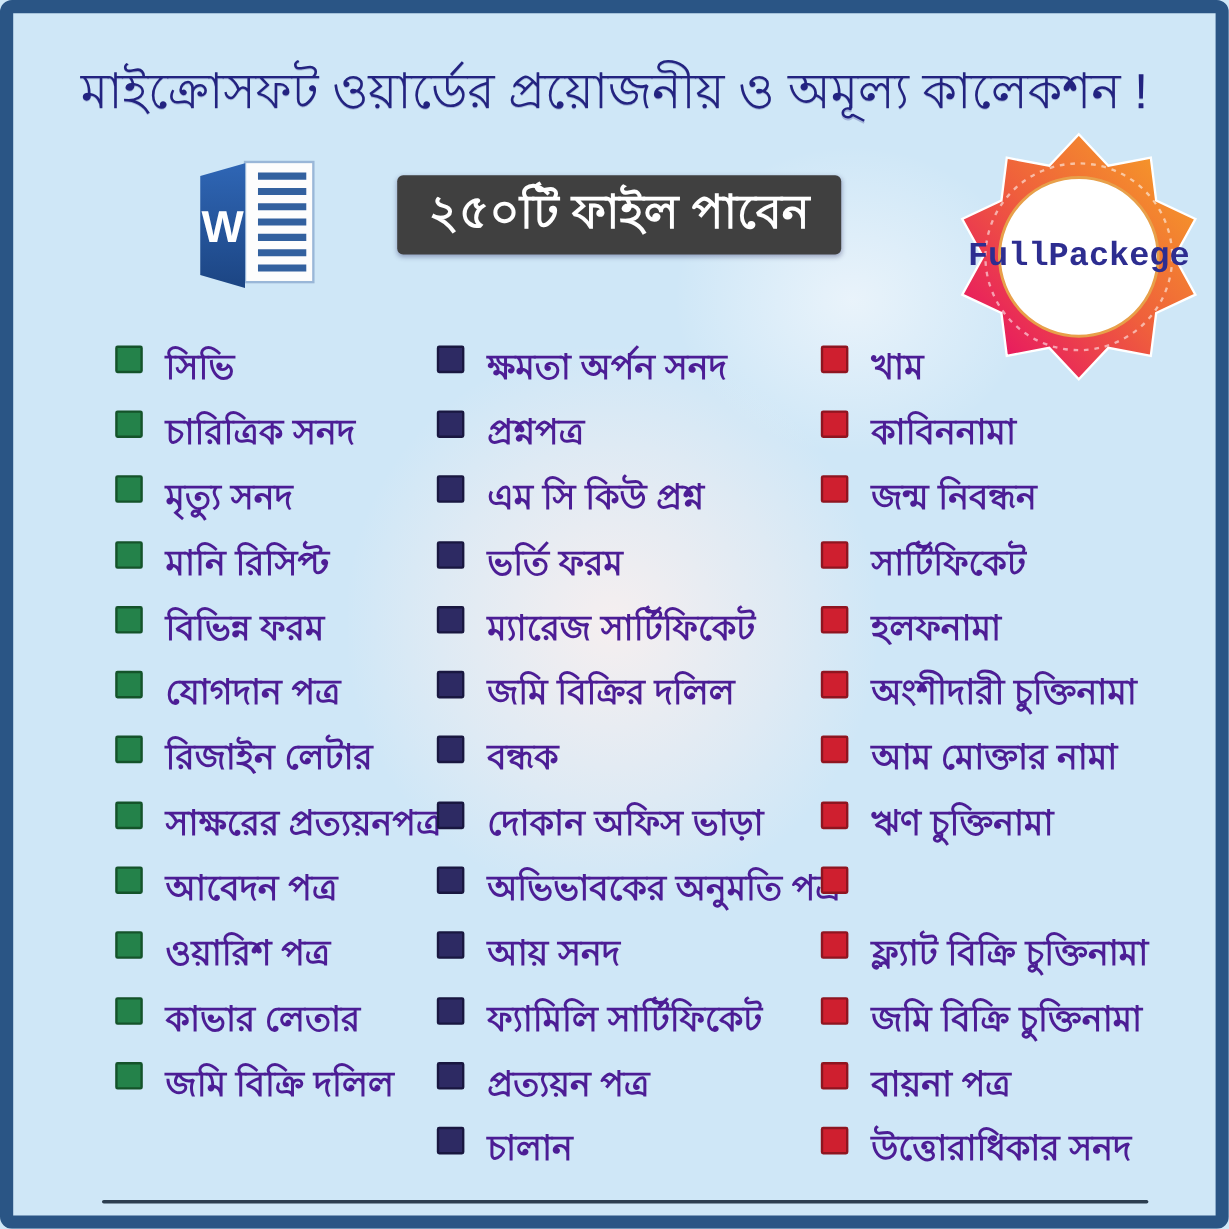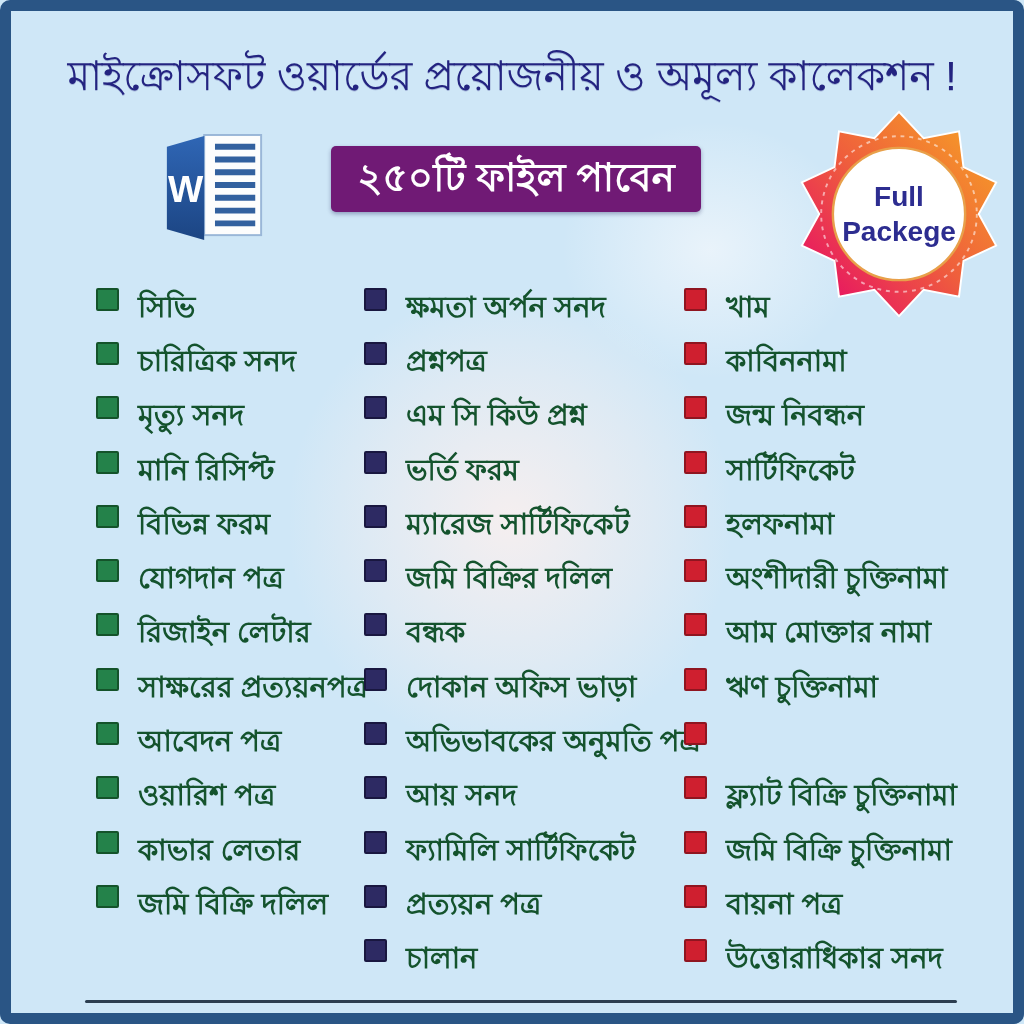--- a/index.html
+++ b/index.html
@@ -50,21 +50,21 @@
 
   .word-icon {
     position: absolute; left: 160px; top: 130px;
     width: 108px; height: 116px;
     z-index: 2;
   }
 
   .banner {
     position: absolute; left: 331px; top: 146px;
     width: 370px; height: 66px;
-    background: #701a75;
+    background: #404040;
     border-radius: 5px;
     display: flex; align-items: center; justify-content: center;
     z-index: 2;
     box-shadow: 0 2px 4px rgba(20,20,80,0.35);
   }
   .banner span {
     color: #ffffff;
     font-size: 39px;
     font-weight: 800;
     line-height: 1;
@@ -72,24 +72,25 @@
   }
 
   .badge {
     position: absolute; left: 792px; top: 104px;
     width: 214px; height: 220px;
     z-index: 3;
   }
   .badge svg { position: absolute; inset: 0; }
   .badge-text {
     position: absolute; inset: 0;
-    display: flex; flex-direction: column;
+    display: flex; 
     align-items: center; justify-content: center;
     text-align: center;
     z-index: 2;
+    font-family: Liberation Mono, monospace;
   }
   .badge-text div {
     font-size: 28px;
     font-weight: 800;
     color: #2d2d90;
     line-height: 1.25;
   }
 
   .columns { position: absolute; left: 0; top: 272px; width: 1024px; z-index: 2; }
   .col { position: absolute; top: 0; }
@@ -108,21 +109,21 @@
     flex: none;
     border-radius: 2px;
     box-sizing: border-box;
   }
   .bullet.green { background: #24824a; border: 2px solid #14532a; }
   .bullet.navy  { background: #2d2a63; border: 2px solid #191740; }
   .bullet.red   { background: #cf1f2f; border: 2px solid #8f1520; }
   .item-label {
     font-size: 29px;
     font-weight: 700;
-    color: #14532d;
+    color: #4c1d95;
     white-space: nowrap;
     line-height: 1;
     margin-top: 16px;
   }
 
   .footer-line {
     position: absolute; left: 85px; top: 1000px;
     width: 872px; height: 3px;
     background: #2c3e50;
     border-radius: 2px;

